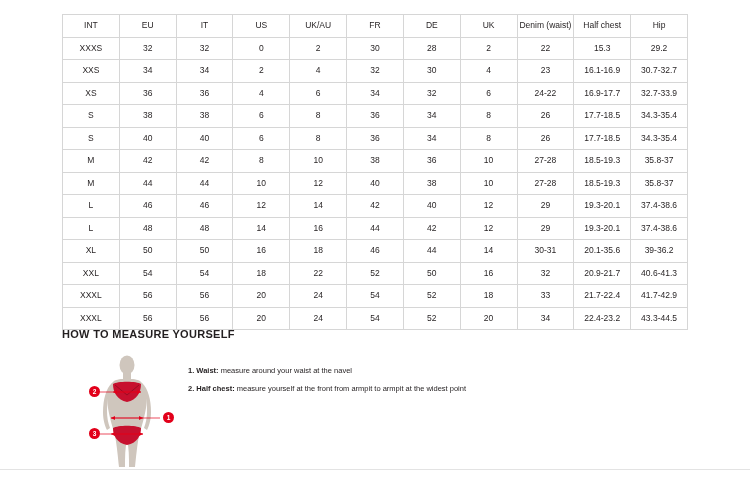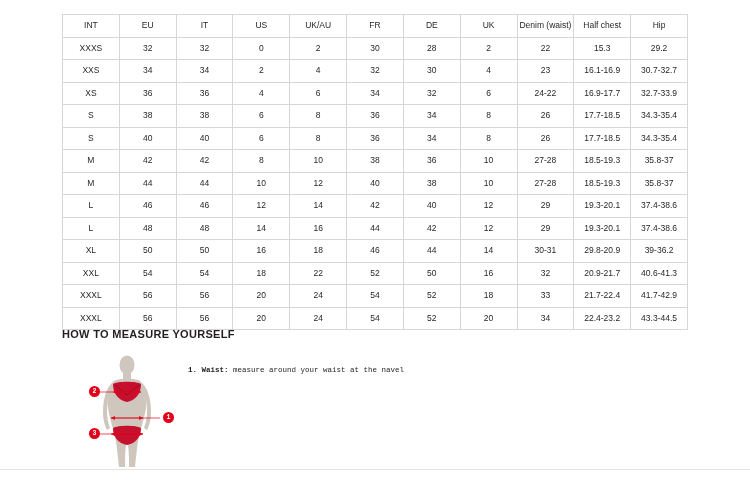--- a/index.html
+++ b/index.html
@@ -50,21 +50,20 @@
   .measure-title {
     font-size: 11px;
     font-weight: bold;
     letter-spacing: 0.3px;
     color: #231f20;
     margin-bottom: 14px;
   }
   .measure-body {
     display: flex;
     align-items: flex-start;
-    font-family: Liberation Mono, monospace;
   }
   .figure-col {
     width: 120px;
     position: relative;
     height: 118px;
   }
   .steps-col {
     padding-top: 12px;
     padding-left: 6px;
   }
@@ -244,21 +243,21 @@
       <tr>
         <td>XL</td>
         <td>50</td>
         <td>50</td>
         <td>16</td>
         <td>18</td>
         <td>46</td>
         <td>44</td>
         <td>14</td>
         <td>30-31</td>
-        <td>29.8-20.9</td>
+        <td>20.1-35.6</td>
         <td>39-36.2</td>
       </tr>
       <tr>
         <td>XXL</td>
         <td>54</td>
         <td>54</td>
         <td>18</td>
         <td>22</td>
         <td>52</td>
         <td>50</td>
@@ -344,18 +343,21 @@
 
       <div class="marker" style="left:101px; top:58px;">1</div>
       <div class="marker" style="left:27px; top:32px;">2</div>
       <div class="marker" style="left:27px; top:74px;">3</div>
     </div>
 
     <div class="steps-col">
       <div class="step-line">
         <b>1. Waist:</b><span> measure around your waist at the navel</span>
       </div>
+      <div class="step-line">
+        <b>2. Half chest:</b><span> measure yourself at the front from armpit to armpit at the widest point</span>
+      </div>
     </div>
 
   </div>
 </div>
 
 <div class="footer-rule"></div>
 
 </body></html>

